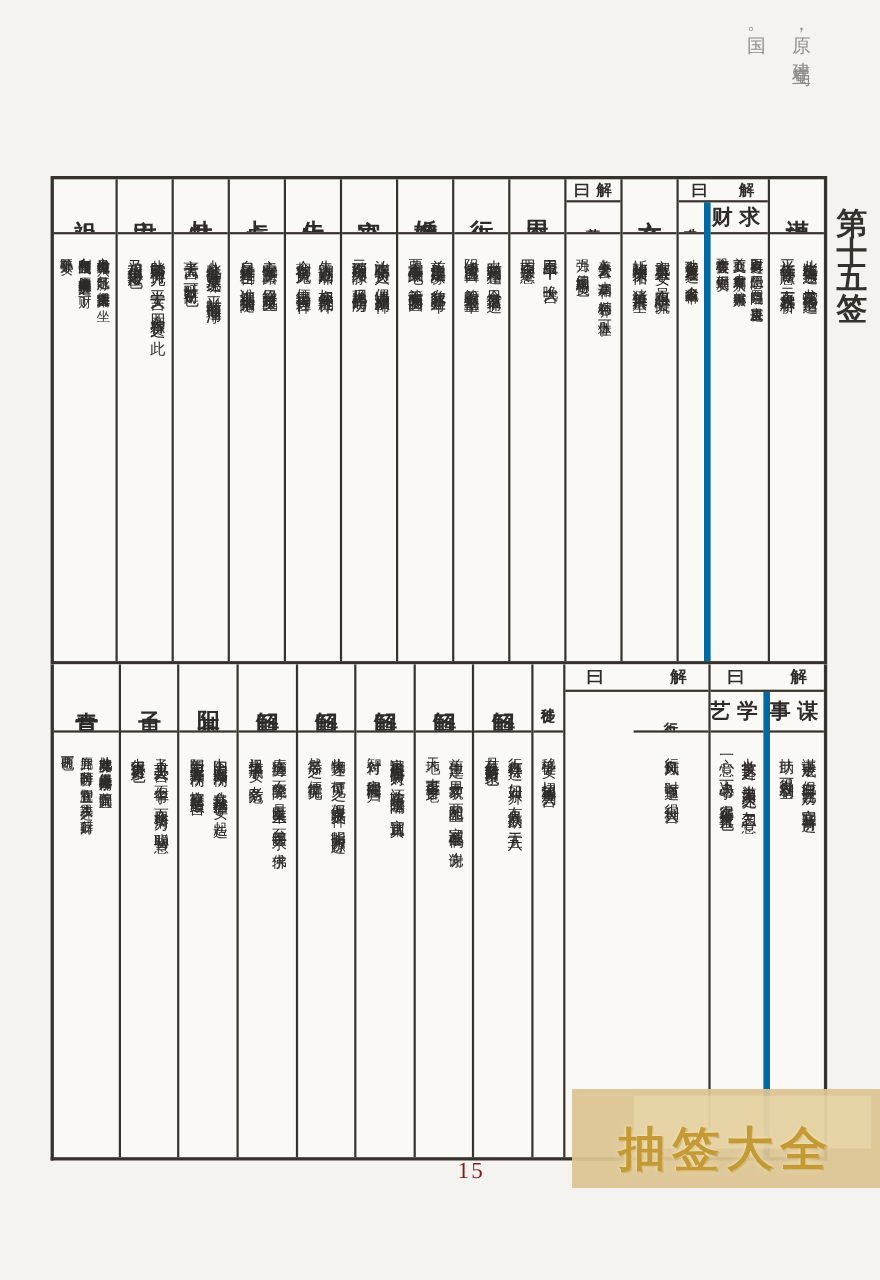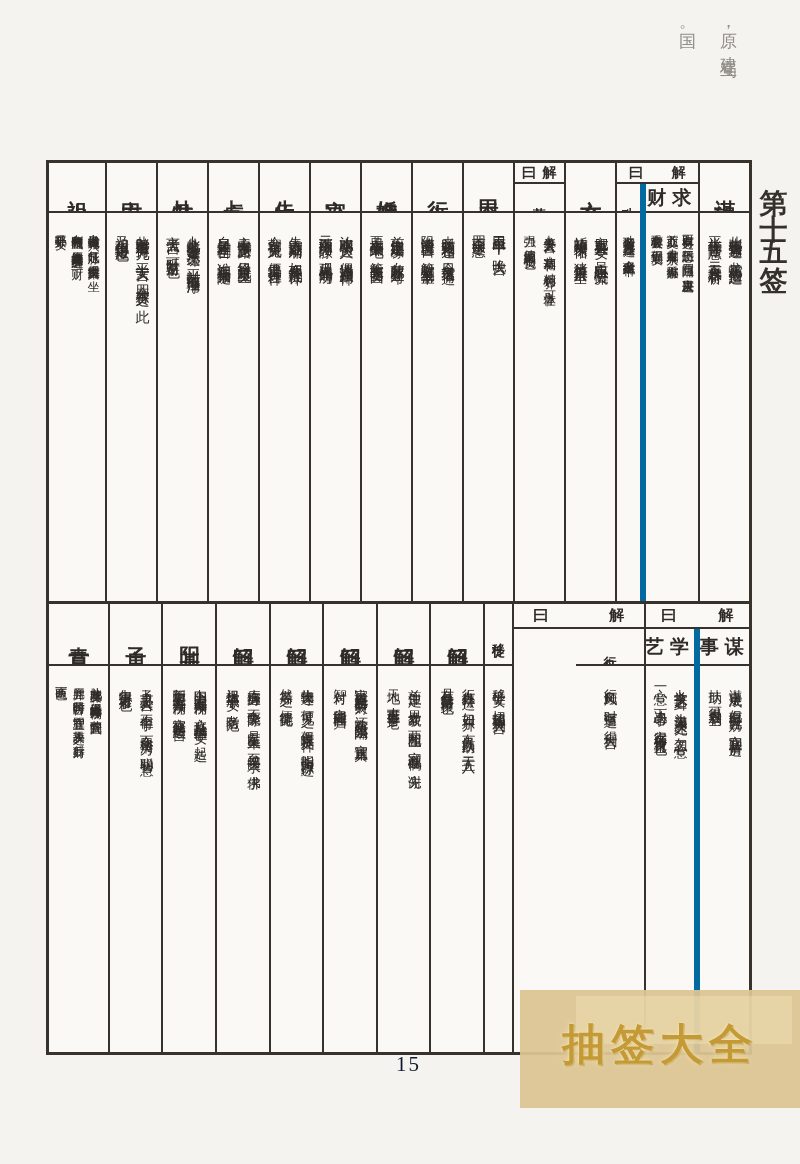--- a/index.html
+++ b/index.html
@@ -41,28 +41,28 @@
   .subhdr{border-bottom:2px solid #37332c;display:flex;align-items:center;justify-content:center;overflow:hidden}
   .sec-top .subhdr{height:27px}
   .sec-bottom .subhdr{height:35px}
   .content{flex:1;display:flex;flex-direction:row-reverse;justify-content:space-evenly;
            align-items:flex-start;padding:12px 1px 6px;min-height:0;overflow:hidden}
   .vline{writing-mode:vertical-rl;line-height:1.05;letter-spacing:1.5px;font-size:14px}
   .fs135 .vline{font-size:13.5px}
   .fs125 .vline{font-size:12.5px;letter-spacing:1px}
   .fs12 .vline{font-size:12px;letter-spacing:0.5px}
   
-  .wm-band{position:absolute;left:520px;top:990px;width:280px;height:118px;
+  .wm-band{position:absolute;left:520px;top:990px;width:280px;height:90px;
            background:rgba(220,197,148,0.94);z-index:6}
   .wm-inner{position:absolute;left:56px;top:6px;width:216px;height:48px;background:rgba(240,223,181,0.45)}
   .wm-text{position:absolute;left:0;right:0;top:26px;text-align:center;
            font-size:43px;font-weight:bold;letter-spacing:6px;color:#c49a36;
            text-shadow:0 0 2px #f9edc9,0 0 6px #eed9a2,1px 1px 1px #a8842c}
   
-  .page-num{position:absolute;left:396px;top:1052px;font-size:21px;letter-spacing:2px;color:#0f172a}
+  .page-num{position:absolute;left:416px;top:1052px;font-size:21px;letter-spacing:2px;color:#7f1d1d}
 </style>
 </head>
 <body>
 
 <div class="stray">
   <div>原，建立蜀</div>
   <div>国。</div>
 </div>
 
 <div class="sign-title">第十五签</div>

